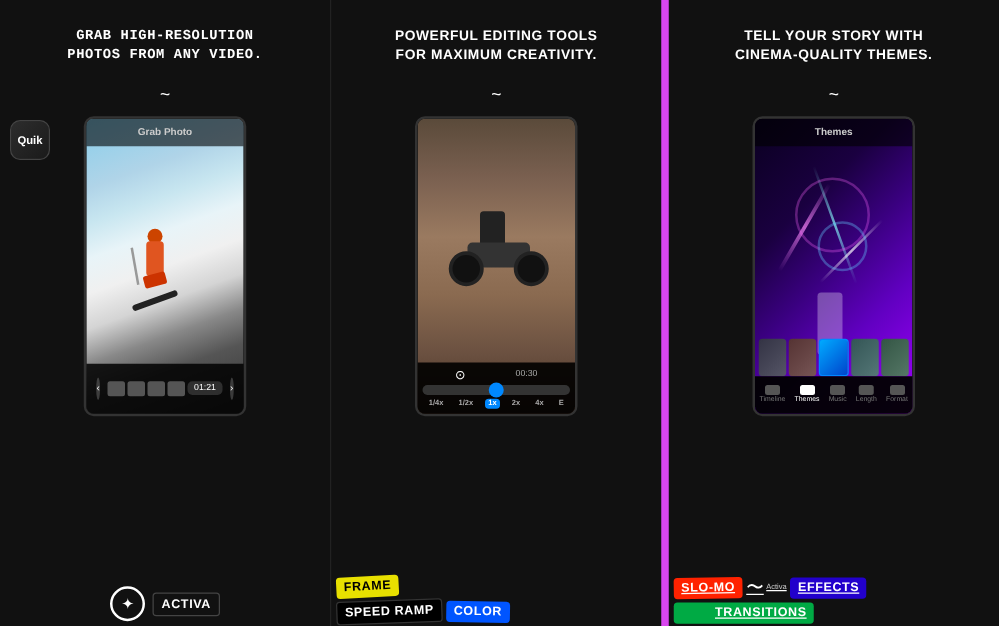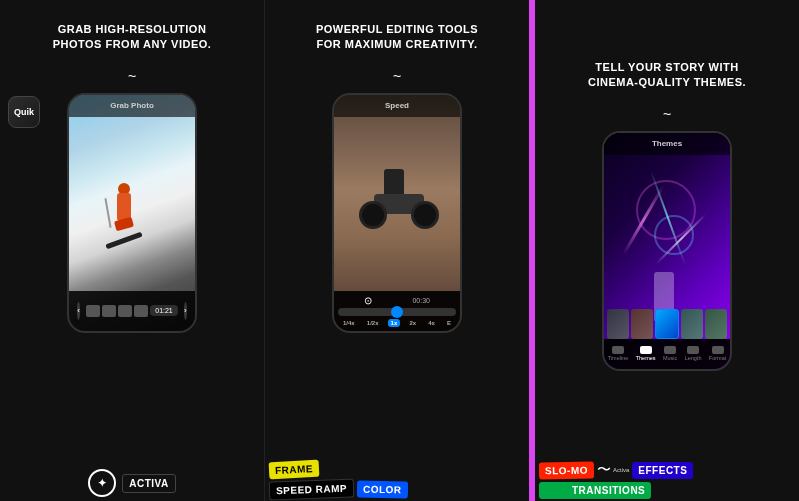--- a/index.html
+++ b/index.html
@@ -44,21 +44,21 @@
       line-height: 1.4;
       margin-bottom: 12px;
       text-transform: uppercase;
     }
 
     
     .phone-frame {
       width: 130px;
       height: 240px;
       background: #1a1a1a;
-      border-radius: 18px;
+      border-radius: 8px;
       border: 2px solid #333;
       overflow: hidden;
       position: relative;
       flex-shrink: 0;
     }
 
     .phone-screen {
       width: 100%;
       height: 100%;
       background: #000;
@@ -476,21 +476,21 @@
       color: white;
       margin-top: -4px;
     }
   </style>
 </head>
 <body>
 
 <div class="main-container">
 
   <div class="column" style="position:relative;">
-    <div class="col-heading" style="white-space:pre-line;">GRAB HIGH-RESOLUTION
+    <div class="col-heading" style="white-space:pre-line;font-family:Liberation Mono, monospace;">GRAB HIGH-RESOLUTION
 PHOTOS FROM ANY VIDEO.</div>
     <div style="margin-top:2px;margin-bottom:8px;">
       <span class="squiggle">~</span>
     </div>
 
     <div class="quik-badge">
       <span>Quik</span>
     </div>
 
     <div class="phone-frame">
@@ -542,23 +542,20 @@
 
   <div class="column" style="position:relative;">
     <div class="col-heading" style="white-space:pre-line;">POWERFUL EDITING TOOLS
 FOR MAXIMUM CREATIVITY.</div>
     <div style="margin-top:2px;margin-bottom:8px;">
       <span class="squiggle">~</span>
     </div>
 
     <div class="phone-frame">
       <div class="phone-screen">
-        <div class="phone-topbar">
-          <span>Speed</span>
-        </div>
 
         <div class="moto-bg">
           <div class="moto-figure">
             <div class="moto-rider"></div>
             <div class="moto-body"></div>
             <div class="moto-wheel-front"></div>
             <div class="moto-wheel-rear"></div>
           </div>
         </div>
 
@@ -588,21 +585,21 @@
       <div style="display:flex;gap:3px;align-items:flex-end;">
         <span class="sticker-label sticker-frame">FRAME</span>
       </div>
       <div style="display:flex;gap:3px;align-items:center;">
         <span class="sticker-label sticker-speed-ramp">SPEED RAMP</span>
         <span class="sticker-label sticker-color">COLOR</span>
       </div>
     </div>
   </div>
 
-  <div class="column" style="position:relative;margin-top:38px;">
+  <div class="column" style="position:relative;">
     <div class="col-heading" style="white-space:pre-line;">TELL YOUR STORY WITH
 CINEMA-QUALITY THEMES.</div>
     <div style="margin-top:2px;margin-bottom:8px;">
       <span class="squiggle">~</span>
     </div>
 
     <div class="phone-frame">
       <div class="phone-screen">
         <div class="phone-topbar">
           <span>Themes</span>
@@ -644,21 +641,21 @@
             <span>Length</span>
           </div>
           <div class="tab-item">
             <div class="tab-dot"></div>
             <span>Format</span>
           </div>
         </div>
       </div>
     </div>
 
-    <div style="position:absolute;bottom:2px;left:0;right:0;display:flex;gap:3px;padding:0 4px;align-items:flex-end;flex-wrap:wrap;">
+    <div style="position:absolute;bottom:2px;left:0;right:0;display:flex;gap:3px;padding:0 4px;align-items:flex-end;flex-wrap:wrap;text-decoration:underline;">
       <span class="sticker-label sticker-slo-mo">SLO-MO</span>
       <div style="display:flex;align-items:center;gap:2px;">
         <span style="font-size:14px;color:white;transform:rotate(0deg);display:inline-block;">〜</span>
         <span style="font-size:6px;color:#ccc;">Activa</span>
       </div>
       <span class="sticker-label sticker-effects">EFFECTS</span>
       <span class="sticker-label sticker-transitions">TRANSITIONS</span>
     </div>
   </div>
 

